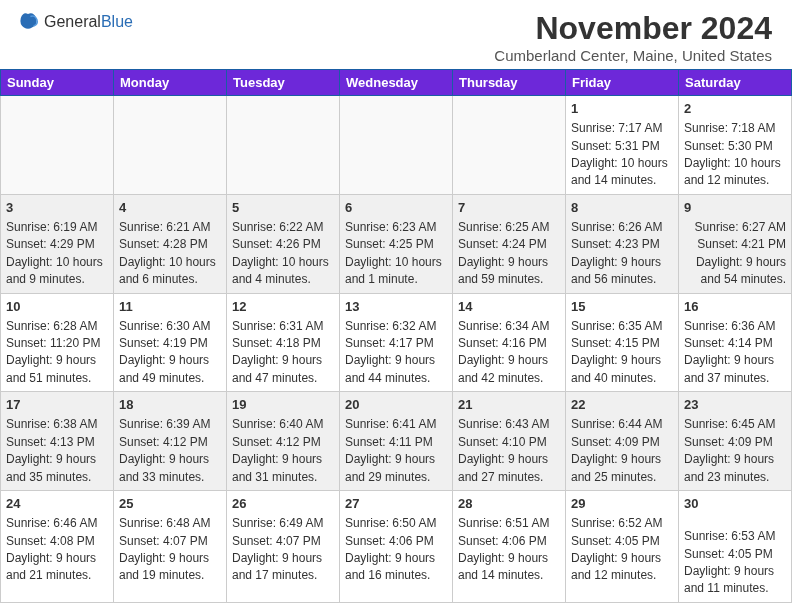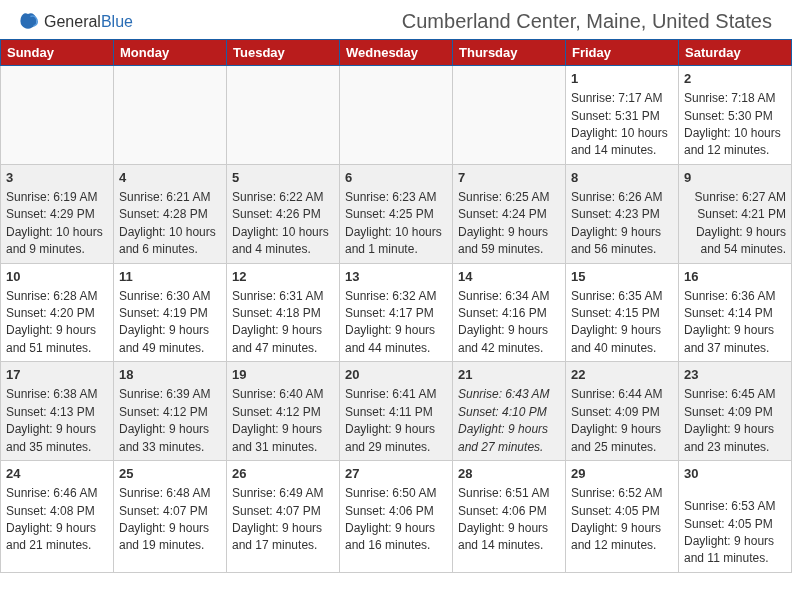--- a/index.html
+++ b/index.html
@@ -7,25 +7,25 @@
     
     .header { padding: 10px 20px 5px 16px; display: flex; align-items: flex-start; justify-content: space-between; }
     
     .logo { display: flex; align-items: center; gap: 4px; }
     .logo-general { color: #333; }
     .logo-blue { color: #2a6db5; }
     .logo-icon { width: 24px; height: 24px; }
     
     .title-section { text-align: right; }
     .month-title { font-size: 32px; font-weight: bold; color: #333; }
-    .location { font-size: 20px; color: #555; }
+    .location { font-size: 15px; color: #555; }
     
     .calendar { width: 100%; border-collapse: collapse; margin: 0; }
     
-    .day-header { background: #b91c1c; color: white; text-align: left; padding: 5px 6px; font-size: 13px; font-weight: bold; border: 1px solid #1a5da5; }
+    .day-header { background: #6d28d9; color: white; text-align: left; padding: 5px 6px; font-size: 13px; font-weight: bold; border: 1px solid #1a5da5; }
     
     .calendar-cell { border: 1px solid #ccc; vertical-align: top; padding: 4px 5px; width: 113px; font-size: 10px; color: #333; line-height: 1.4; }
     .calendar-cell.empty { background: #f9f9f9; }
     .calendar-cell.shaded { background: #f0f0f0; }
     
     .day-num { font-size: 13px; font-weight: bold; display: block; margin-bottom: 2px; }
     .cell-info { font-size: 12px; line-height: 1.45; color: #333; }
   </style>
 </head>
 <body>
@@ -36,20 +36,21 @@
       <path d="M15 5 Q22 2 25 10 Q28 18 20 22 Q15 25 10 22 Q4 18 6 10 Q9 2 15 5Z" fill="#2a6db5"></path>
       <path d="M18 8 Q24 6 26 12 Q28 18 22 20" fill="none" stroke="#5599dd" stroke-width="2"></path>
     </svg>
     <div>
       <div>
         <span class="logo-general">General</span><span class="logo-blue">Blue</span>
       </div>
     </div>
   </div>
   <div class="title-section">
+    <div class="month-title">November 2024</div>
     <div class="location">Cumberland Center, Maine, United States</div>
   </div>
 </div>
 
 <table class="calendar" id="calendar-table">
   <thead id="calendar-header">
   <tr>
         <th class="day-header">Sunday</th>
         <th class="day-header">Monday</th>
         <th class="day-header">Tuesday</th>
@@ -120,21 +121,21 @@
           <span class="day-num">9</span>
           <div class="cell-info" style="white-space: pre-line; text-align: right;">Sunrise: 6:27 AM
 Sunset: 4:21 PM
 Daylight: 9 hours and 54 minutes.</div>
         </td>
       </tr>
       <tr>
         <td class="calendar-cell">
           <span class="day-num">10</span>
           <div class="cell-info" style="white-space: pre-line;">Sunrise: 6:28 AM
-Sunset: 4:20 PM
+Sunset: 11:20 PM
 Daylight: 9 hours and 51 minutes.</div>
         </td>
         <td class="calendar-cell">
           <span class="day-num">11</span>
           <div class="cell-info" style="white-space: pre-line;">Sunrise: 6:30 AM
 Sunset: 4:19 PM
 Daylight: 9 hours and 49 minutes.</div>
         </td>
         <td class="calendar-cell">
           <span class="day-num">12</span>
@@ -187,21 +188,21 @@
 Daylight: 9 hours and 31 minutes.</div>
         </td>
         <td class="calendar-cell shaded">
           <span class="day-num">20</span>
           <div class="cell-info" style="white-space: pre-line;">Sunrise: 6:41 AM
 Sunset: 4:11 PM
 Daylight: 9 hours and 29 minutes.</div>
         </td>
         <td class="calendar-cell shaded">
           <span class="day-num">21</span>
-          <div class="cell-info" style="white-space: pre-line; font-style: italic;">Sunrise: 6:43 AM
+          <div class="cell-info" style="white-space: pre-line;">Sunrise: 6:43 AM
 Sunset: 4:10 PM
 Daylight: 9 hours and 27 minutes.</div>
         </td>
         <td class="calendar-cell shaded">
           <span class="day-num">22</span>
           <div class="cell-info" style="white-space: pre-line;">Sunrise: 6:44 AM
 Sunset: 4:09 PM
 Daylight: 9 hours and 25 minutes.</div>
         </td>
         <td class="calendar-cell shaded">

